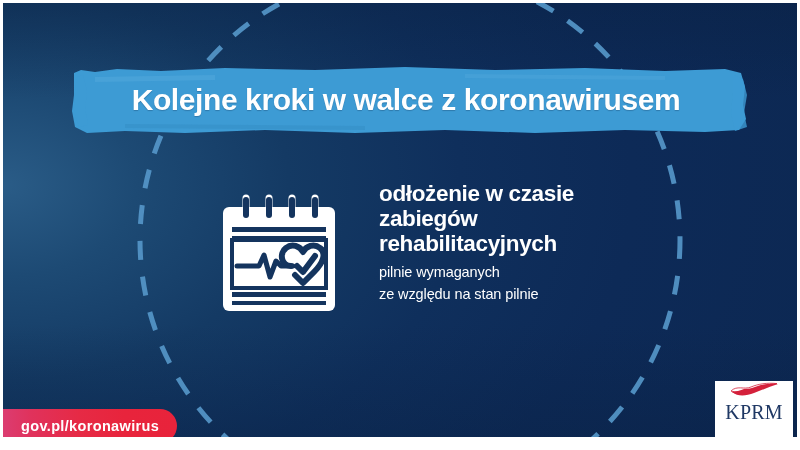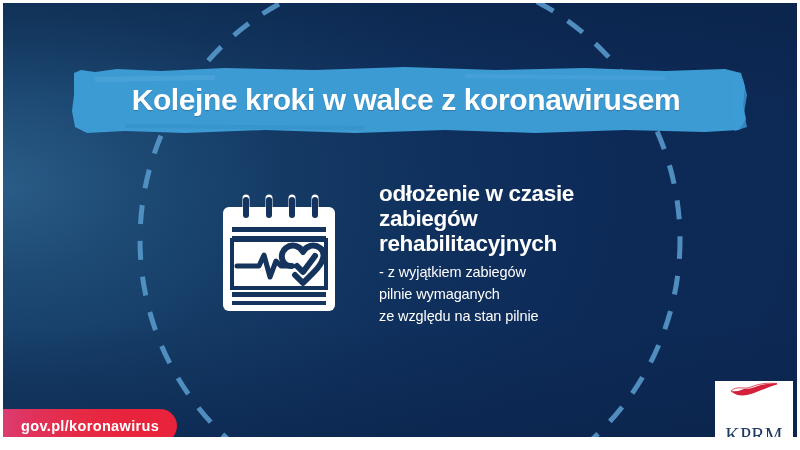--- a/index.html
+++ b/index.html
@@ -142,21 +142,21 @@
   #kprm-logo {
     position: absolute;
     left: 712px;
     top: 378px;
     width: 78px;
     height: 64px;
     background: #ffffff;
     display: flex;
     flex-direction: column;
     align-items: center;
-    justify-content: space-between;
+    justify-content: flex-start;
   }
   #kprm-flag { width: 52px; height: 20px; display: block; margin-bottom: 1px; }
   #kprm-word {
     color: #1f3864;
     font-family: "Liberation Serif", serif;
     font-size: 20px;
     font-weight: normal;
     letter-spacing: 0.2px;
     line-height: 1;
   }
@@ -222,21 +222,20 @@
       <path d="M82,73 L88,79 L100,63" fill="none" stroke="#14345e" stroke-width="6" stroke-linecap="round" stroke-linejoin="round"></path>
     </svg>
 
     <div id="text-block">
       <div id="headline">
         <span class="headline-row">odłożenie w czasie</span><br>
         <span class="headline-row">zabiegów</span><br>
         <span class="headline-row">rehabilitacyjnych</span>
       </div>
       <div id="subline">
-        <span class="subline-row"> - z wyjątkiem zabiegów</span>
         <span class="subline-row">pilnie wymaganych</span>
         <span class="subline-row">ze względu na stan pilnie</span>
       </div>
     </div>
   </div>
 
   <div id="url-badge">
     <span id="url-badge-label">gov.pl/koronawirus</span>
   </div>
 

